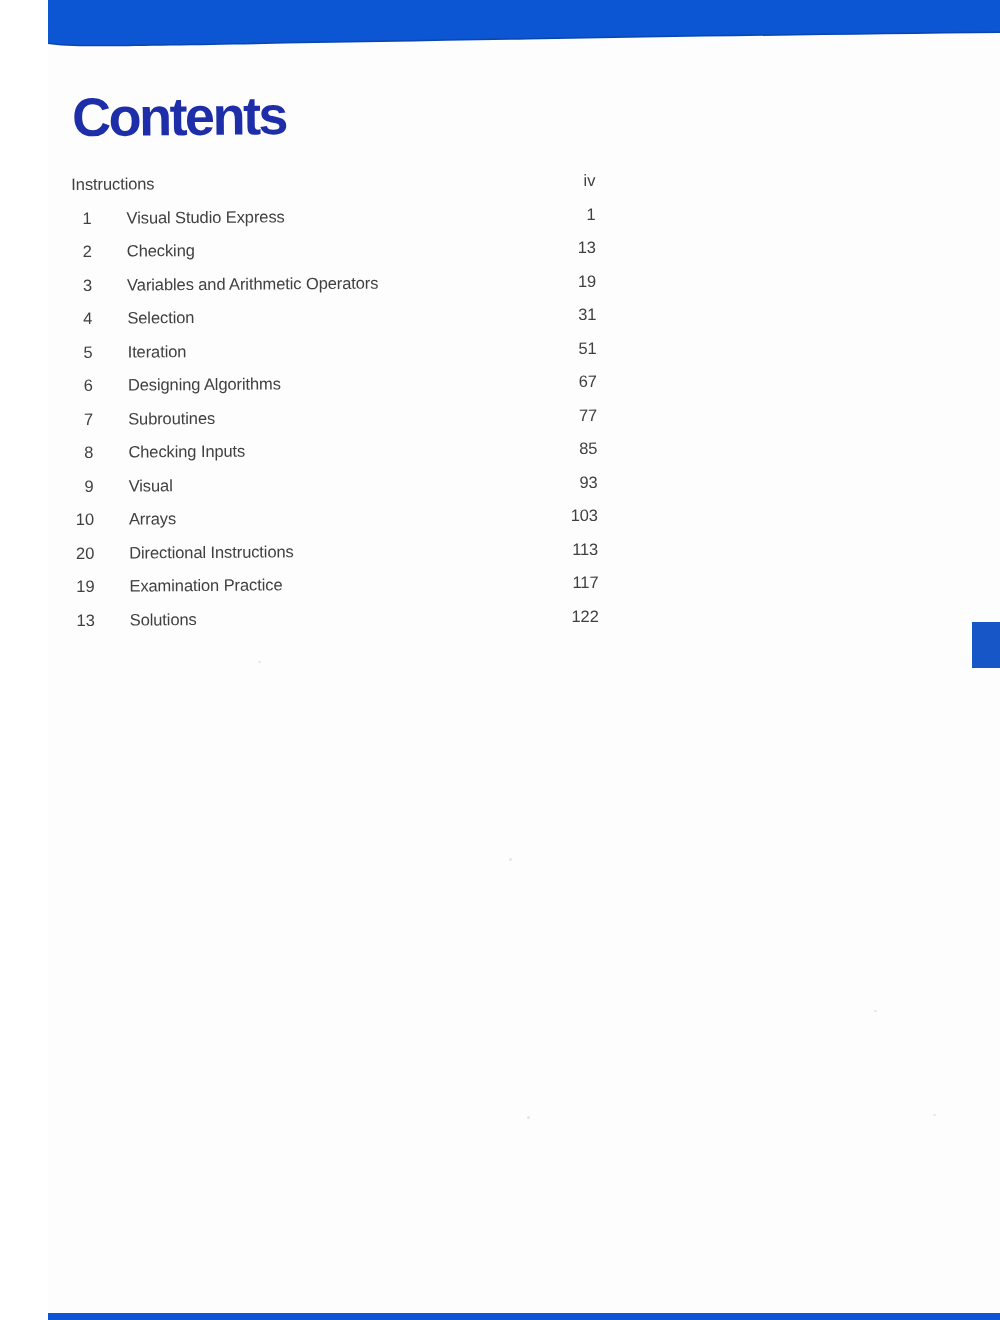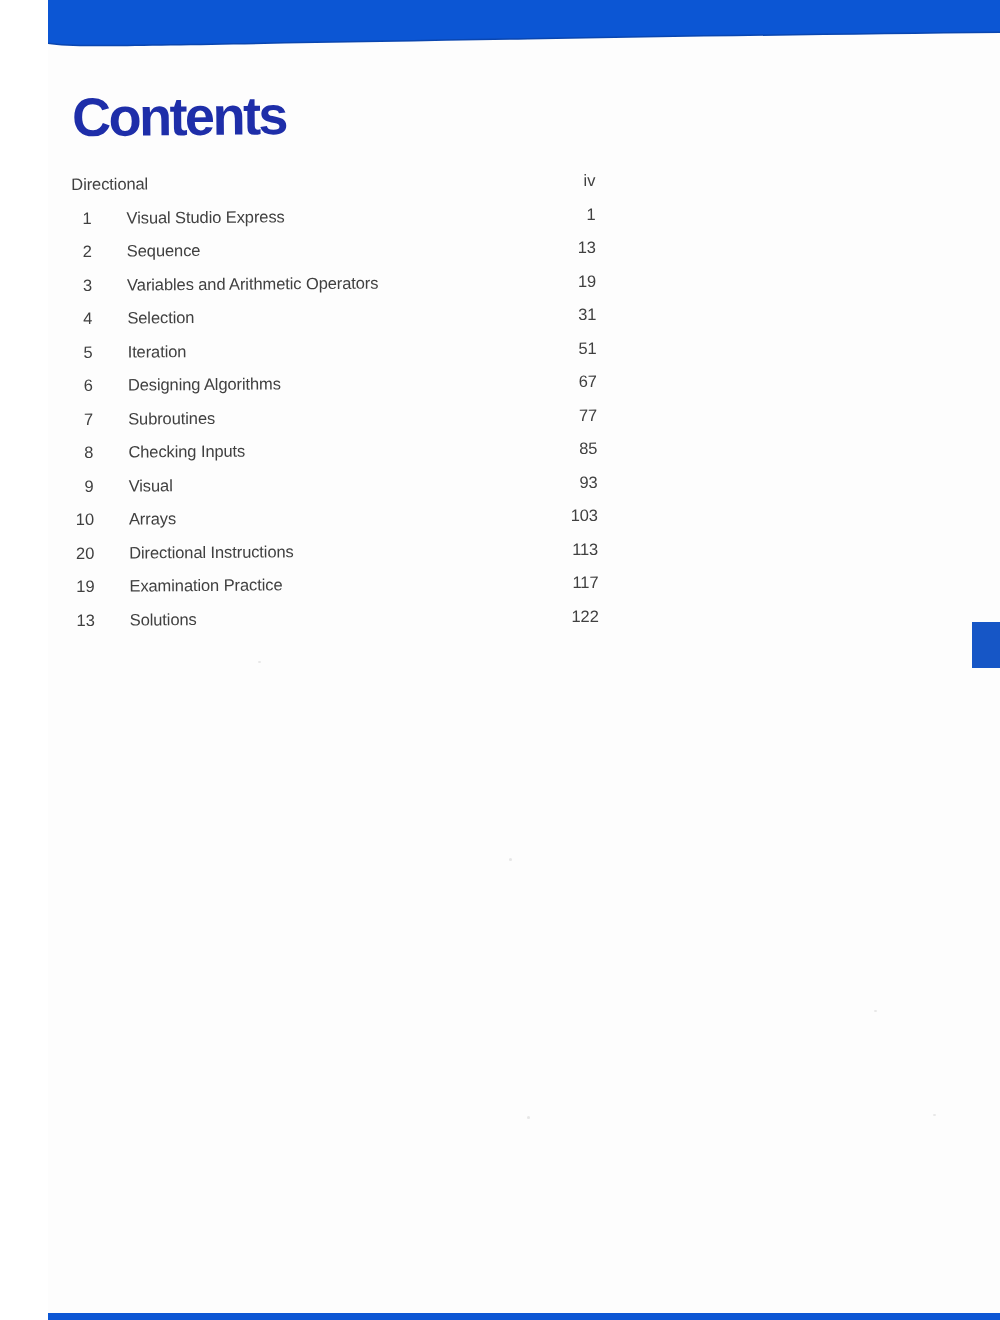--- a/index.html
+++ b/index.html
@@ -70,33 +70,33 @@
 
   <svg class="top-band" width="1000" height="50" viewBox="0 0 1000 50" aria-hidden="true">
     <path d="M0,0 H1000 V32.5 C850,34 650,36.5 480,39.5 C330,42 140,45.5 58,46.3 C30,46.6 12,45.8 0,44 Z" fill="#0a46b0"></path>
     <path d="M0,0 H1000 V31 C850,32.5 650,35 480,38 C330,40.5 140,44 58,44.8 C30,45.1 12,44.3 0,42.5 Z" fill="#0c56d4"></path>
   </svg>
 
   <h1 class="title">Contents</h1>
 
   <div class="toc" id="toc">
       <div class="toc-row">
-        <span class="toc-label">Directional</span>
+        <span class="toc-label">Instructions</span>
         <span class="toc-page">iv</span>
       </div>
       <div class="toc-row">
         <span class="toc-num">1</span>
         <span class="toc-gap"></span>
         <span class="toc-label">Visual Studio Express</span>
         <span class="toc-page">1</span>
       </div>
       <div class="toc-row">
         <span class="toc-num">2</span>
         <span class="toc-gap"></span>
-        <span class="toc-label">Sequence</span>
+        <span class="toc-label">Checking</span>
         <span class="toc-page">13</span>
       </div>
       <div class="toc-row">
         <span class="toc-num">3</span>
         <span class="toc-gap"></span>
         <span class="toc-label">Variables and Arithmetic Operators</span>
         <span class="toc-page">19</span>
       </div>
       <div class="toc-row">
         <span class="toc-num">4</span>

